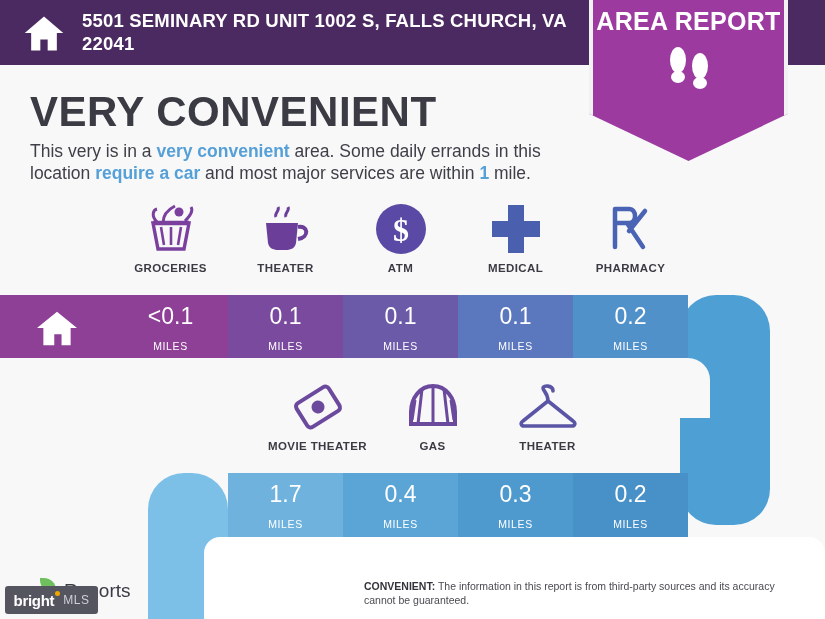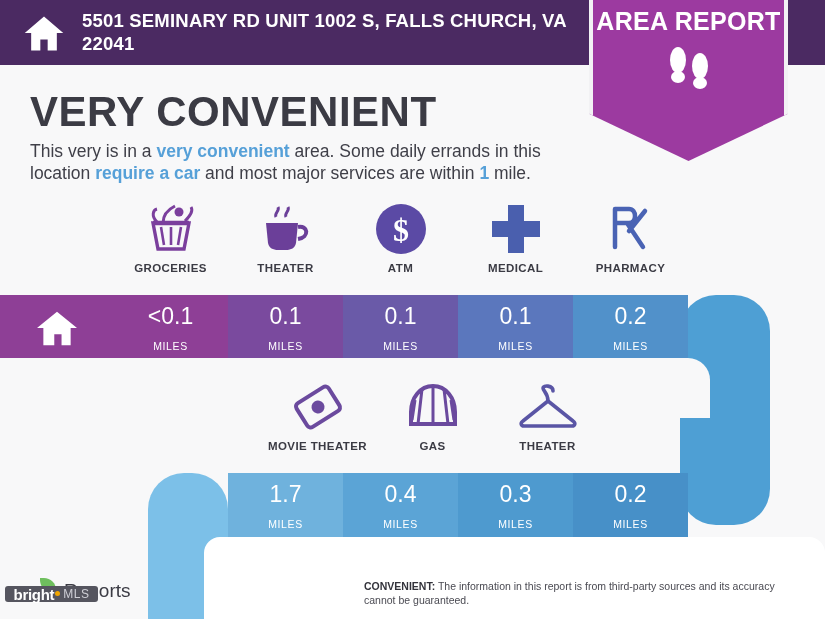--- a/index.html
+++ b/index.html
@@ -93,21 +93,21 @@
   .disclaimer {
     position: absolute; left: 364px; top: 580px; width: 430px;
     font-size: 10.5px; color: #4a4a52; line-height: 1.3;
   }
   .disclaimer b { color: #33333b; }
   .reports-text {
     position: absolute; left: 64px; top: 580px;
     font-size: 19px; color: #3b3b44;
   }
   .bright-logo {
-    position: absolute; left: 5px; top: 586px; width: 93px; height: 16px;
+    position: absolute; left: 5px; top: 586px; width: 93px; height: 28px;
     background: #55555f; border-radius: 3px;
     display: flex; align-items: center; justify-content: center;
   }
   .bright-logo .b1 { color: #ffffff; font-size: 15px; font-weight: bold; letter-spacing: -.3px; }
   .bright-logo .b2 { color: #cfcfd6; font-size: 12px; margin-left: 3px; letter-spacing: .5px;}
   .bright-dot { width: 5px; height: 5px; border-radius: 50%; background: #f0a500; margin-left: 1px; align-self: flex-start; margin-top: 5px;}
   .leaf {
     position: absolute; left: 40px; top: 578px; width: 16px; height: 14px;
     background: #6fbf5e; border-radius: 0 12px 0 12px;
   }

